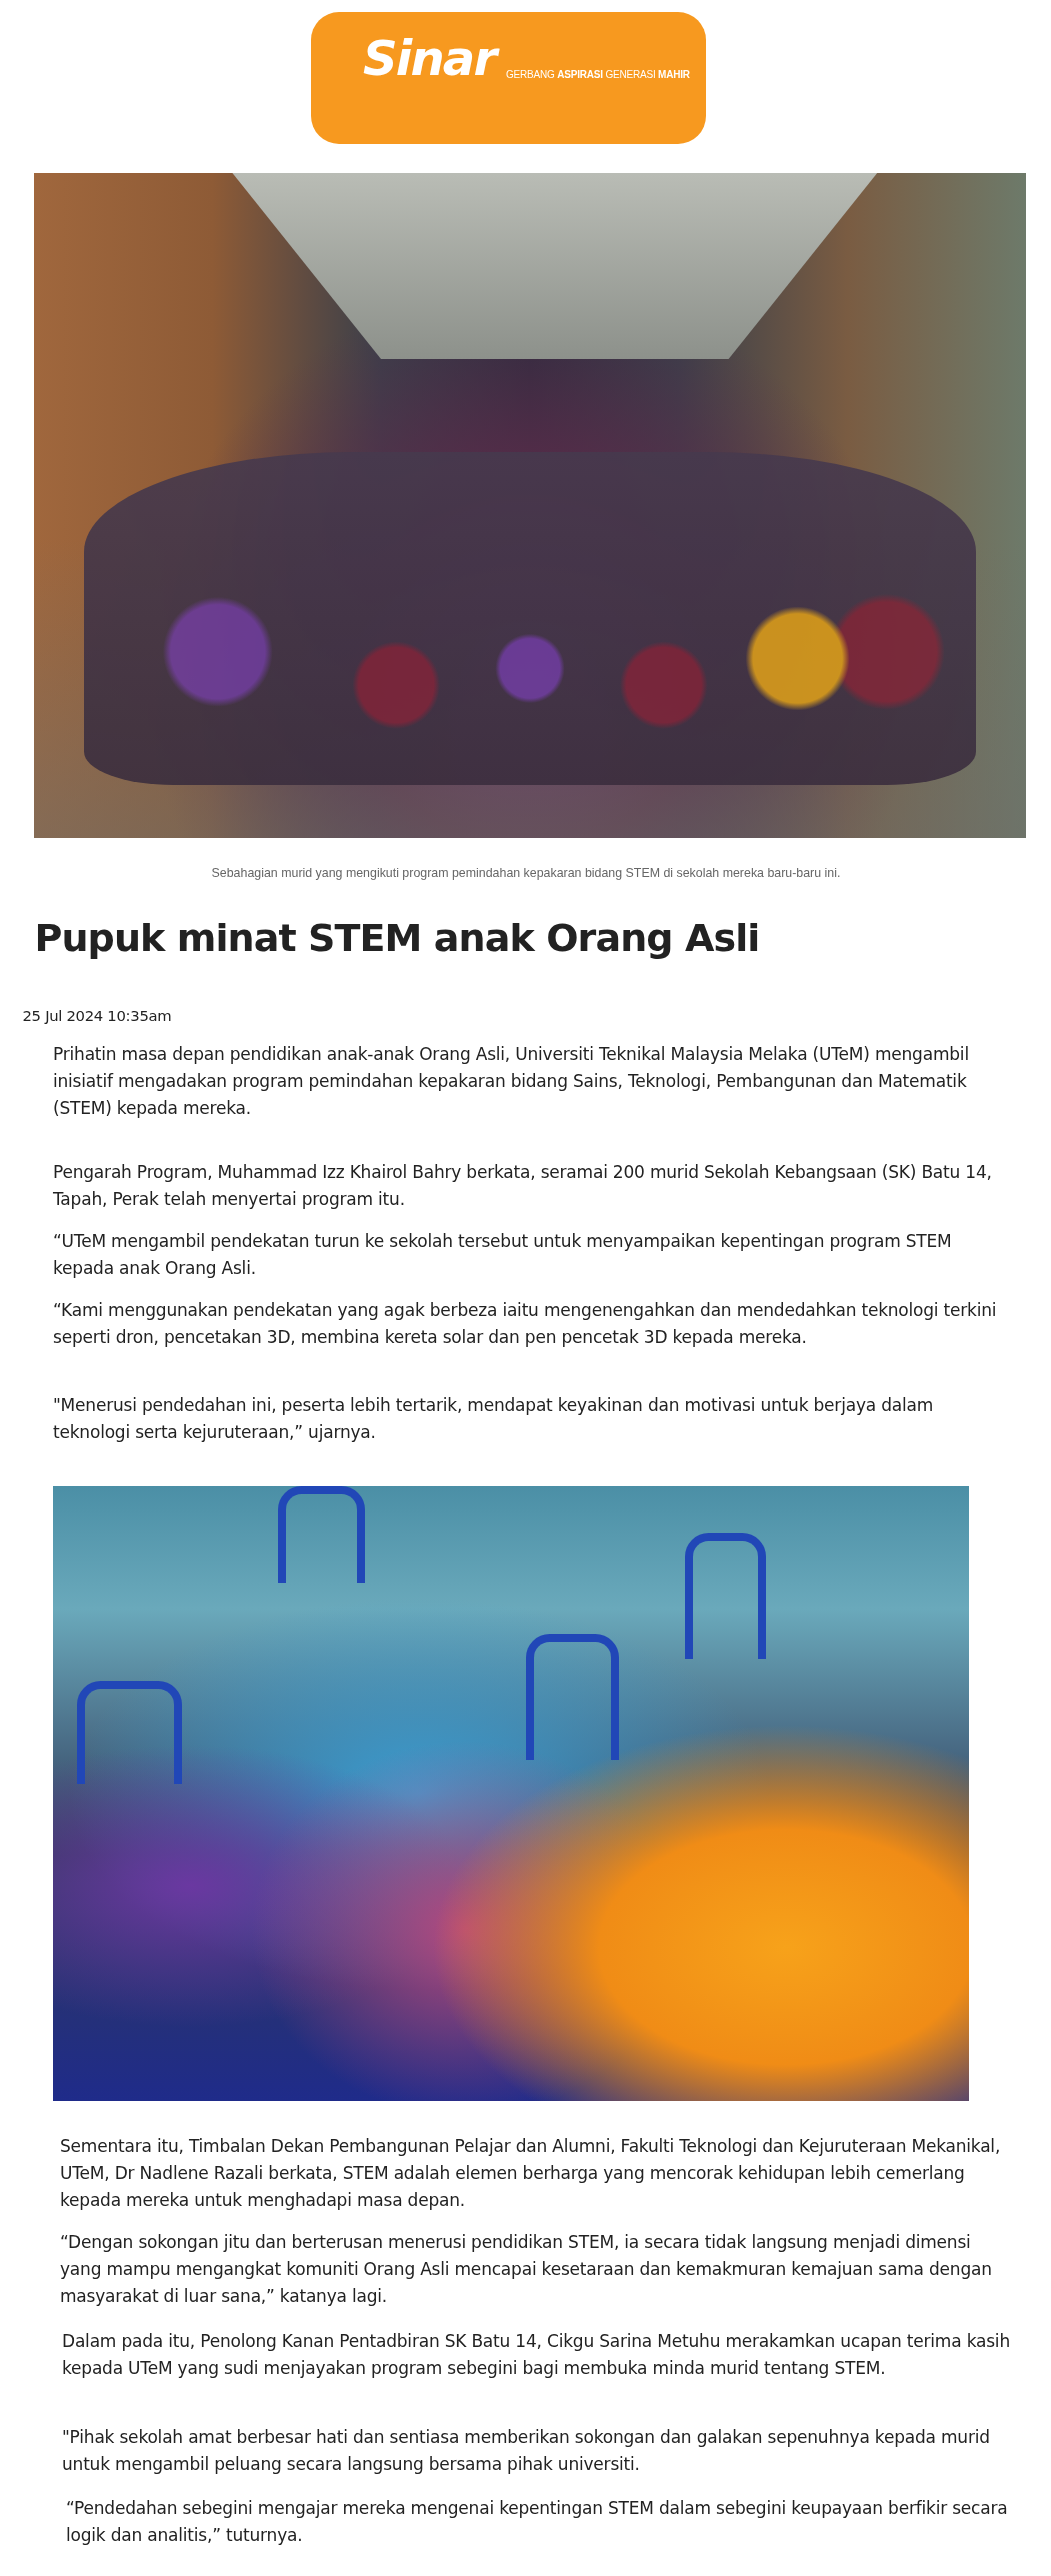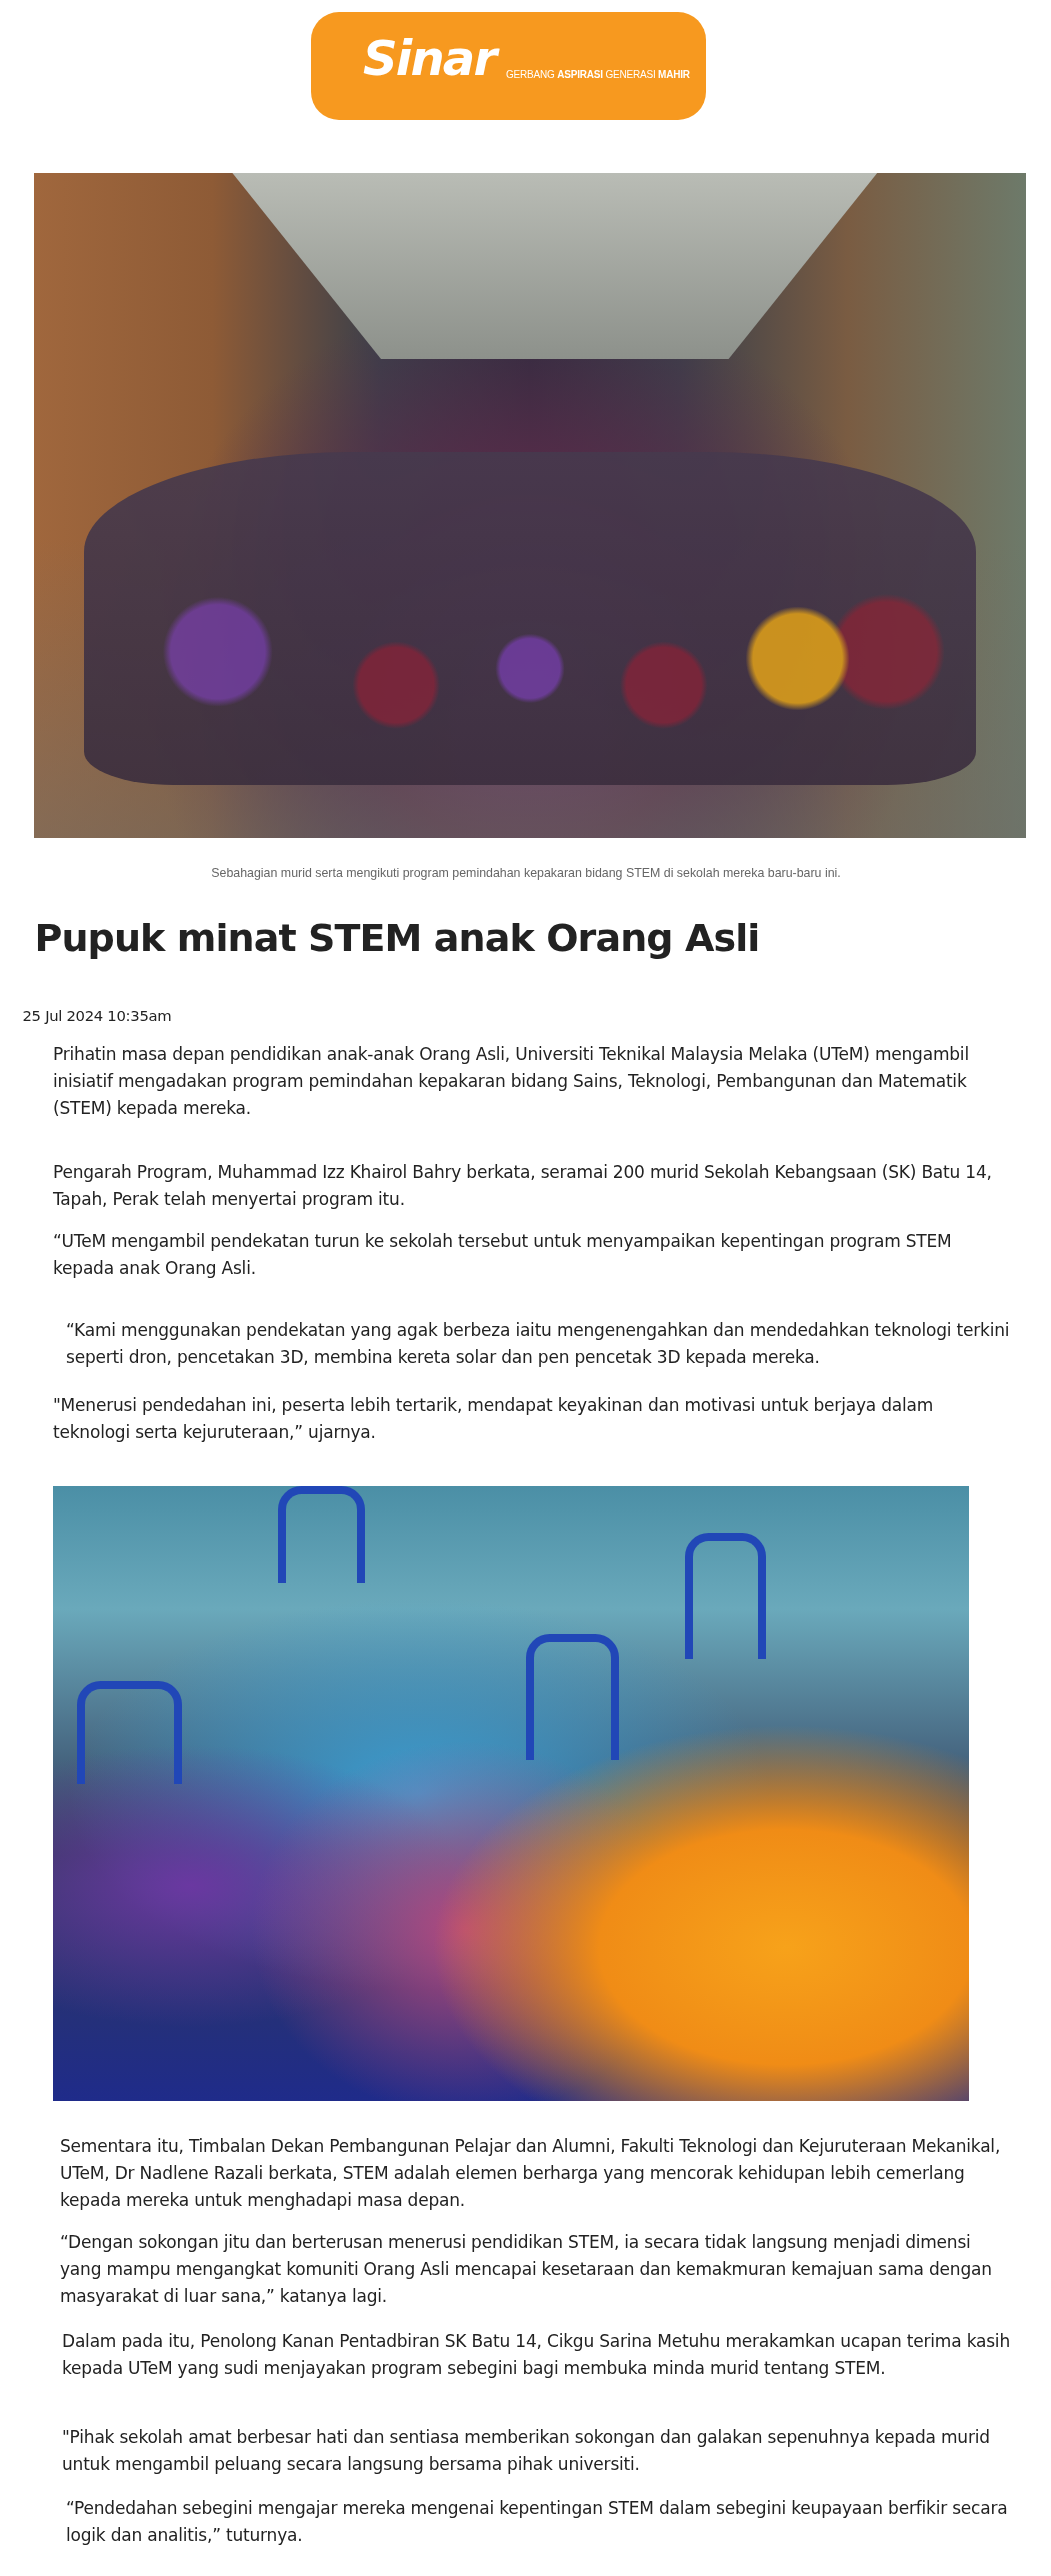--- a/index.html
+++ b/index.html
@@ -1,18 +1,18 @@
 <!DOCTYPE html>
 <html style="font-size:9.5px"><head>
 <meta charset="utf-8">
 <style>
   html, body { margin: 0; padding: 0; background: #ffffff; }
   body { width: 1052px; height: 2576px; position: relative; overflow: hidden;
          font-family: "DejaVu Sans", sans-serif; color: #222222; }
-  .logo { position: absolute; left: 311px; top: 11.8px; width: 395px; height: 108px;
+  .logo { position: absolute; left: 311px; top: 11.8px; width: 395px; height: 132px;
           background: #F7991F; border-radius: 28px; }
   .logo .sinar { position: absolute; left: 52px; top: 22.5px; font-family: "DejaVu Sans", sans-serif;
           font-weight: bold; font-style: italic; font-size: 48px; color: #ffffff; letter-spacing: -1.8px; line-height: 1; }
   .logo .tagline { position: absolute; left: 183px; top: 57px; font-family: "Liberation Sans", sans-serif;
           font-size: 10px; color: #ffffff; letter-spacing: -0.2px; white-space: nowrap; margin-left: 12px; }
   .logo .tagline b { font-weight: bold; }
   .logo .bestari { position: absolute; left: 51px; top: 72px; font-family: "DejaVu Sans", sans-serif;
           font-weight: bold; font-size: 70px; color: #ffffff; letter-spacing: 1.2px; line-height: 1; }
 
   .photo { position: absolute; overflow: hidden; }
@@ -58,29 +58,29 @@
 
 <div class="logo">
   <span class="sinar">Sinar</span>
   <span class="tagline"><span>GERBANG </span><b>ASPIRASI</b><span> GENERASI </span><b>MAHIR</b></span>
 </div>
 
 <div class="photo photo1" title="Students holding cards seated on floor under a covered hall">
   <div class="roof"></div>
   <div class="crowd"></div>
 </div>
-<div class="caption">Sebahagian murid serta mengikuti program pemindahan kepakaran bidang STEM di sekolah mereka baru-baru ini.</div>
+<div class="caption">Sebahagian murid yang mengikuti program pemindahan kepakaran bidang STEM di sekolah mereka baru-baru ini.</div>
 
 <h1 class="title">Pupuk minat STEM anak Orang Asli</h1>
 <div class="date">25 Jul 2024 10:35am</div>
 
 <p class="para" style="left:53px; top:1041px;">Prihatin masa depan pendidikan anak-anak Orang Asli, Universiti Teknikal Malaysia Melaka (UTeM) mengambil inisiatif mengadakan program pemindahan kepakaran bidang Sains, Teknologi, Pembangunan dan Matematik (STEM) kepada mereka.</p>
 <p class="para" style="left:53px; top:1159px;">Pengarah Program, Muhammad Izz Khairol Bahry berkata, seramai 200 murid Sekolah Kebangsaan (SK) Batu 14, Tapah, Perak telah menyertai program itu.</p>
 <p class="para" style="left:53px; top:1228px;">“UTeM mengambil pendekatan turun ke sekolah tersebut untuk menyampaikan kepentingan program STEM kepada anak Orang Asli.</p>
-<p class="para" style="left:66px; top:1297px;margin-top:20px;">“Kami menggunakan pendekatan yang agak berbeza iaitu mengenengahkan dan mendedahkan teknologi terkini seperti dron, pencetakan 3D, membina kereta solar dan pen pencetak 3D kepada mereka.</p>
+<p class="para" style="left:53px; top:1297px;">“Kami menggunakan pendekatan yang agak berbeza iaitu mengenengahkan dan mendedahkan teknologi terkini seperti dron, pencetakan 3D, membina kereta solar dan pen pencetak 3D kepada mereka.</p>
 <p class="para" style="left:53px; top:1392px;">"Menerusi pendedahan ini, peserta lebih tertarik, mendapat keyakinan dan motivasi untuk berjaya dalam teknologi serta kejuruteraan,” ujarnya.</p>
 
 <div class="photo photo2" title="Students working with 3D pens around a table">
   <div class="chair" style="left:23.6px; top:195px; width:89px; height:95px;"></div>
   <div class="chair" style="left:225px; top:0px; width:71px; height:89px;"></div>
   <div class="chair" style="left:473px; top:148px; width:77px; height:118px;"></div>
   <div class="chair" style="left:632px; top:47px; width:65px; height:118px;"></div>
 </div>
 
 <p class="para" style="left:60px; top:2133px;">Sementara itu, Timbalan Dekan Pembangunan Pelajar dan Alumni, Fakulti Teknologi dan Kejuruteraan Mekanikal, UTeM, Dr Nadlene Razali berkata, STEM adalah elemen berharga yang mencorak kehidupan lebih cemerlang kepada mereka untuk menghadapi masa depan.</p>

